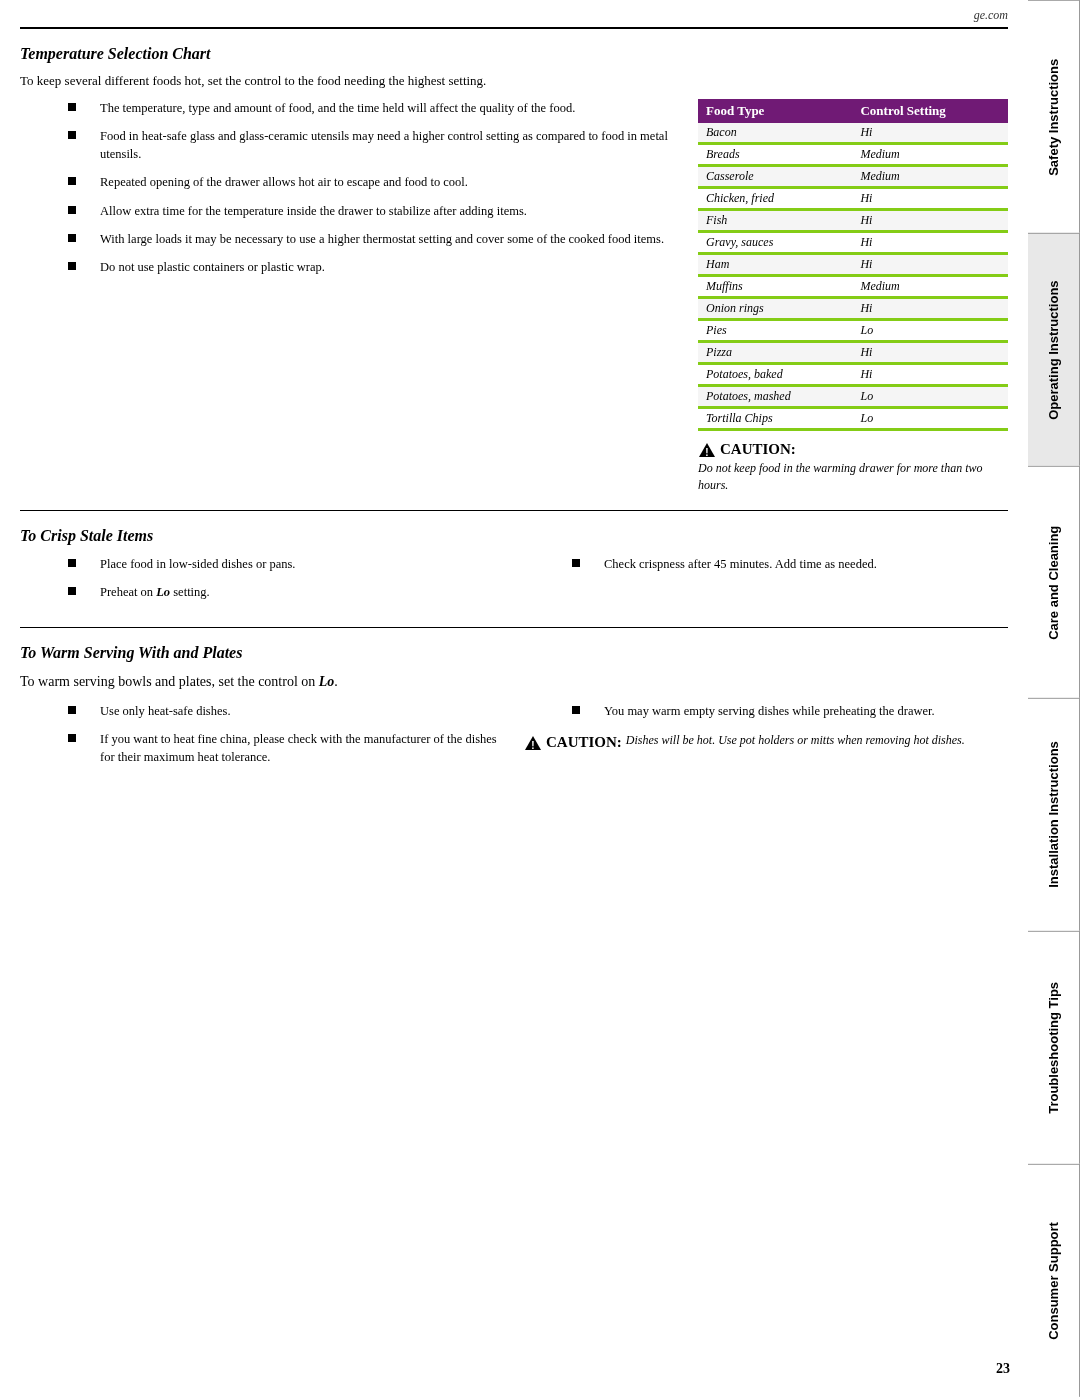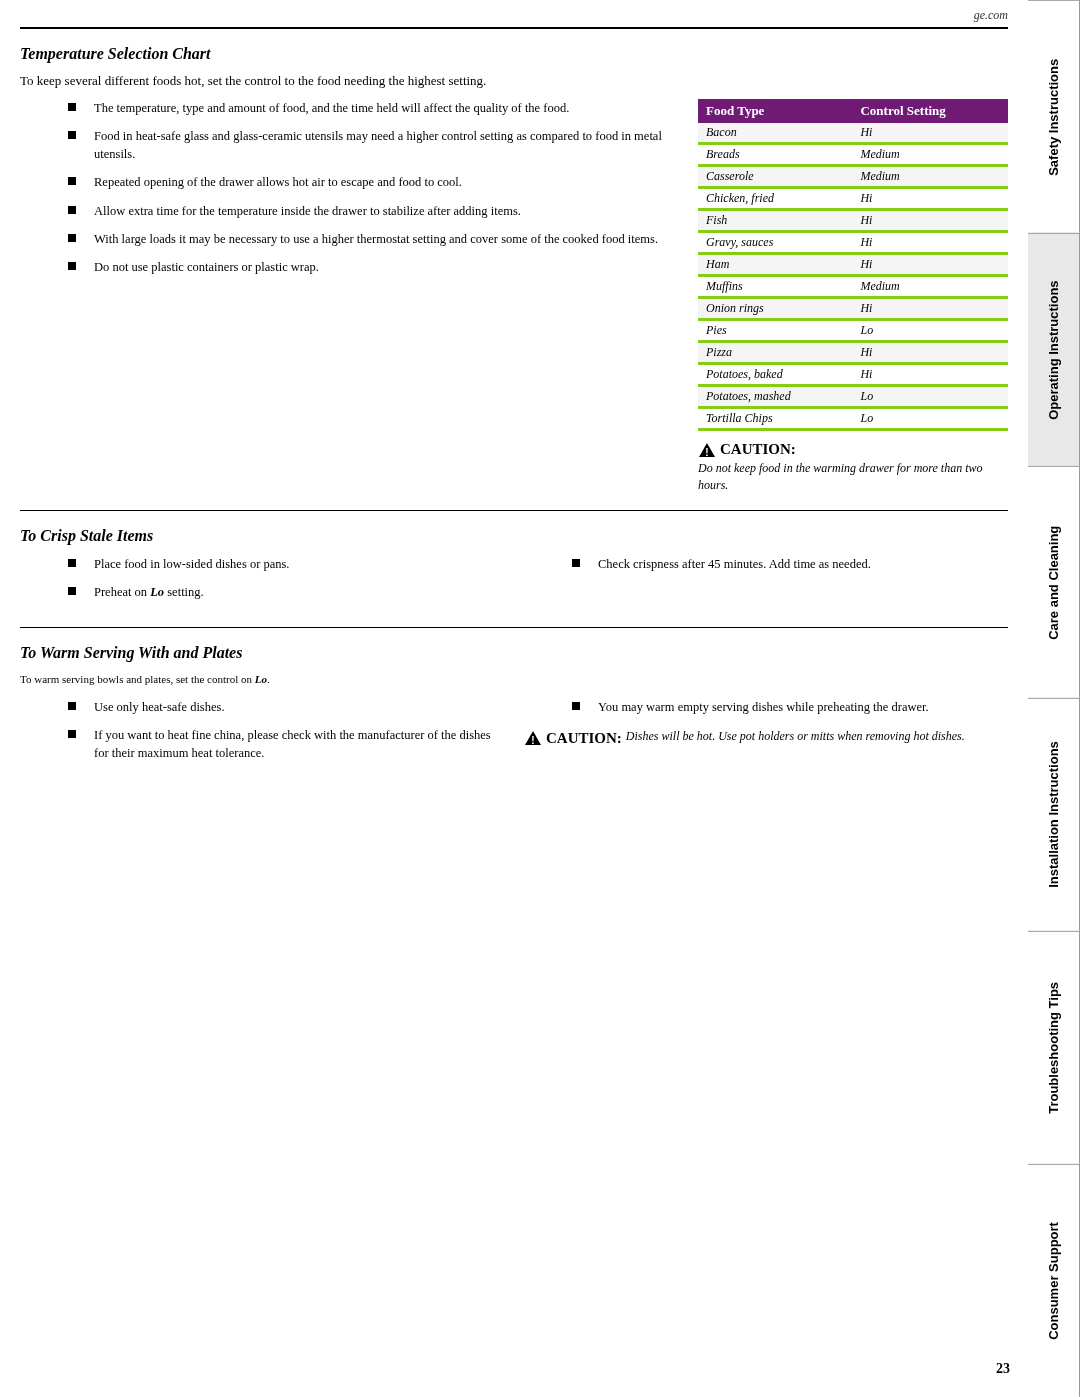--- a/index.html
+++ b/index.html
@@ -108,21 +108,21 @@
     }
 
     
     .bullet-list {
       list-style: none;
       margin: 0;
       padding: 0;
     }
     .bullet-list li {
       display: flex;
-      gap: 18px;
+      gap: 24px;
       margin-bottom: 10px;
       font-size: 12.5px;
       line-height: 1.45;
       padding-left: 48px;
     }
     .bullet-square {
       flex-shrink: 0;
       width: 8px;
       height: 8px;
       background: #000;
@@ -402,21 +402,21 @@
           </li>
         </ul>
       </div>
     </div>
   </div>
 
   <hr class="divider-rule">
 
   <div class="warm-section">
     <div class="section-title">To Warm Serving With and Plates</div>
-    <p style="margin-bottom:10px; font-size:11px; line-height:1.45;">
+    <p style="margin-bottom:10px; font-size:14px; line-height:1.45;">
       To warm serving bowls and plates, set the control on <span class="bold-italic">Lo</span>.
     </p>
     <div class="warm-two-col">
       <div class="warm-left">
         <ul class="bullet-list">
           <li>
             <span class="bullet-square"></span>
             <span>Use only heat-safe dishes.</span>
           </li>
           <li>

